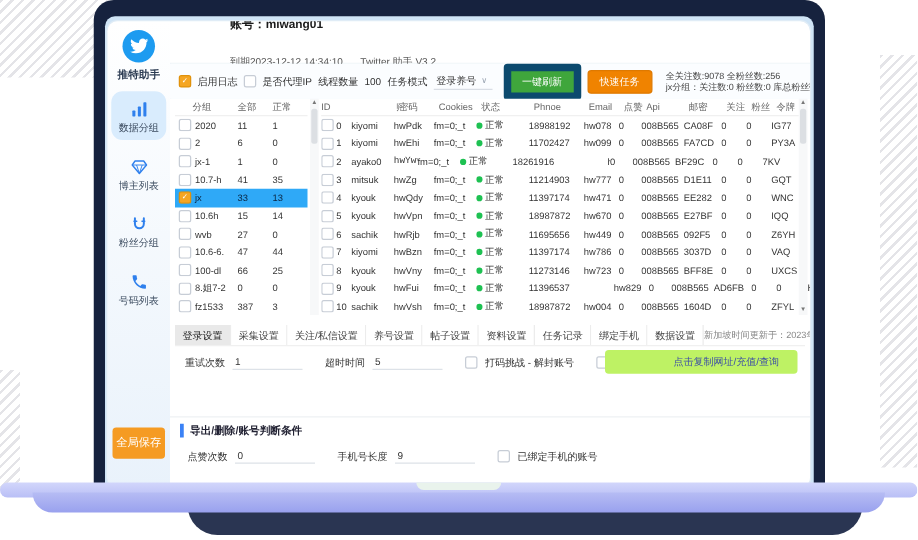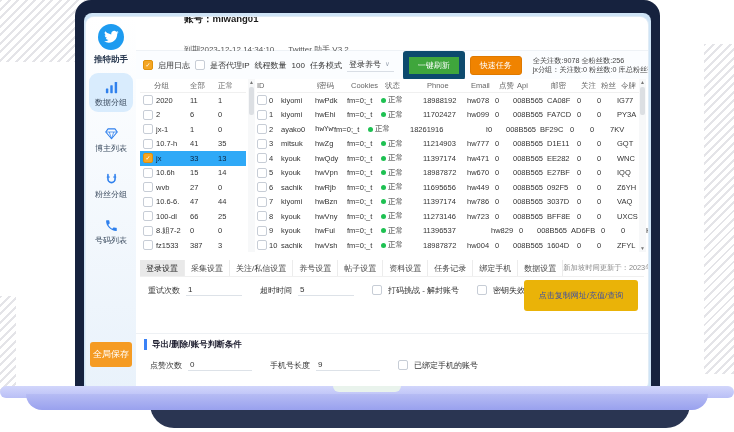--- a/index.html
+++ b/index.html
@@ -87,22 +87,22 @@
         border-bottom:1px solid #f0f0f0;font-size:8px;color:#444;}
   .tab{padding:0 6px;display:flex;align-items:center;border-right:1px solid #ececec;background:#fff;cursor:pointer;white-space:nowrap;}
   .tab.active{background:#e9e9e9;color:#222;}
   .tabs-note{margin-left:auto;font-size:7.3px;color:#888;display:flex;align-items:center;padding-right:4px;white-space:nowrap;}
 
   
   .srow{position:absolute;left:12px;display:flex;align-items:center;font-size:8px;color:#333;gap:6px;white-space:nowrap;}
   .srow1{top:205px;}
   .srow2{top:229px;}
   .ul{border-bottom:1px solid #dde2e8;padding:0 2px 1px 2px;display:inline-flex;align-items:center;min-height:10px;}
-  .copy-btn{position:absolute;right:10px;top:201px;width:114px;height:31px;background:#eab308;color:#3d4fa5;font-size:8px;
-            border-radius:3px;display:flex;align-items:center;justify-content:center;cursor:pointer;}
+  .copy-btn{position:absolute;right:10px;top:201px;width:114px;height:19px;background:#bef264;color:#3d4fa5;font-size:8px;
+            border-radius:3px;display:flex;align-items:center;justify-content:center;cursor:pointer;padding-left:40px;}
   .divider{position:absolute;left:0;top:254px;width:100%;border-top:1px solid #eef1f4;}
   .exp-title{position:absolute;left:8px;top:260px;font-size:8.5px;font-weight:bold;color:#223;
              padding-left:5px;border-left:3px solid #3b82f6;line-height:11px;}
   .exp-row{top:280px;left:14px;}
   .gap6{display:inline-block;width:6px;}
 </style>
 </head>
 <body>
 
 <div class="stage">

